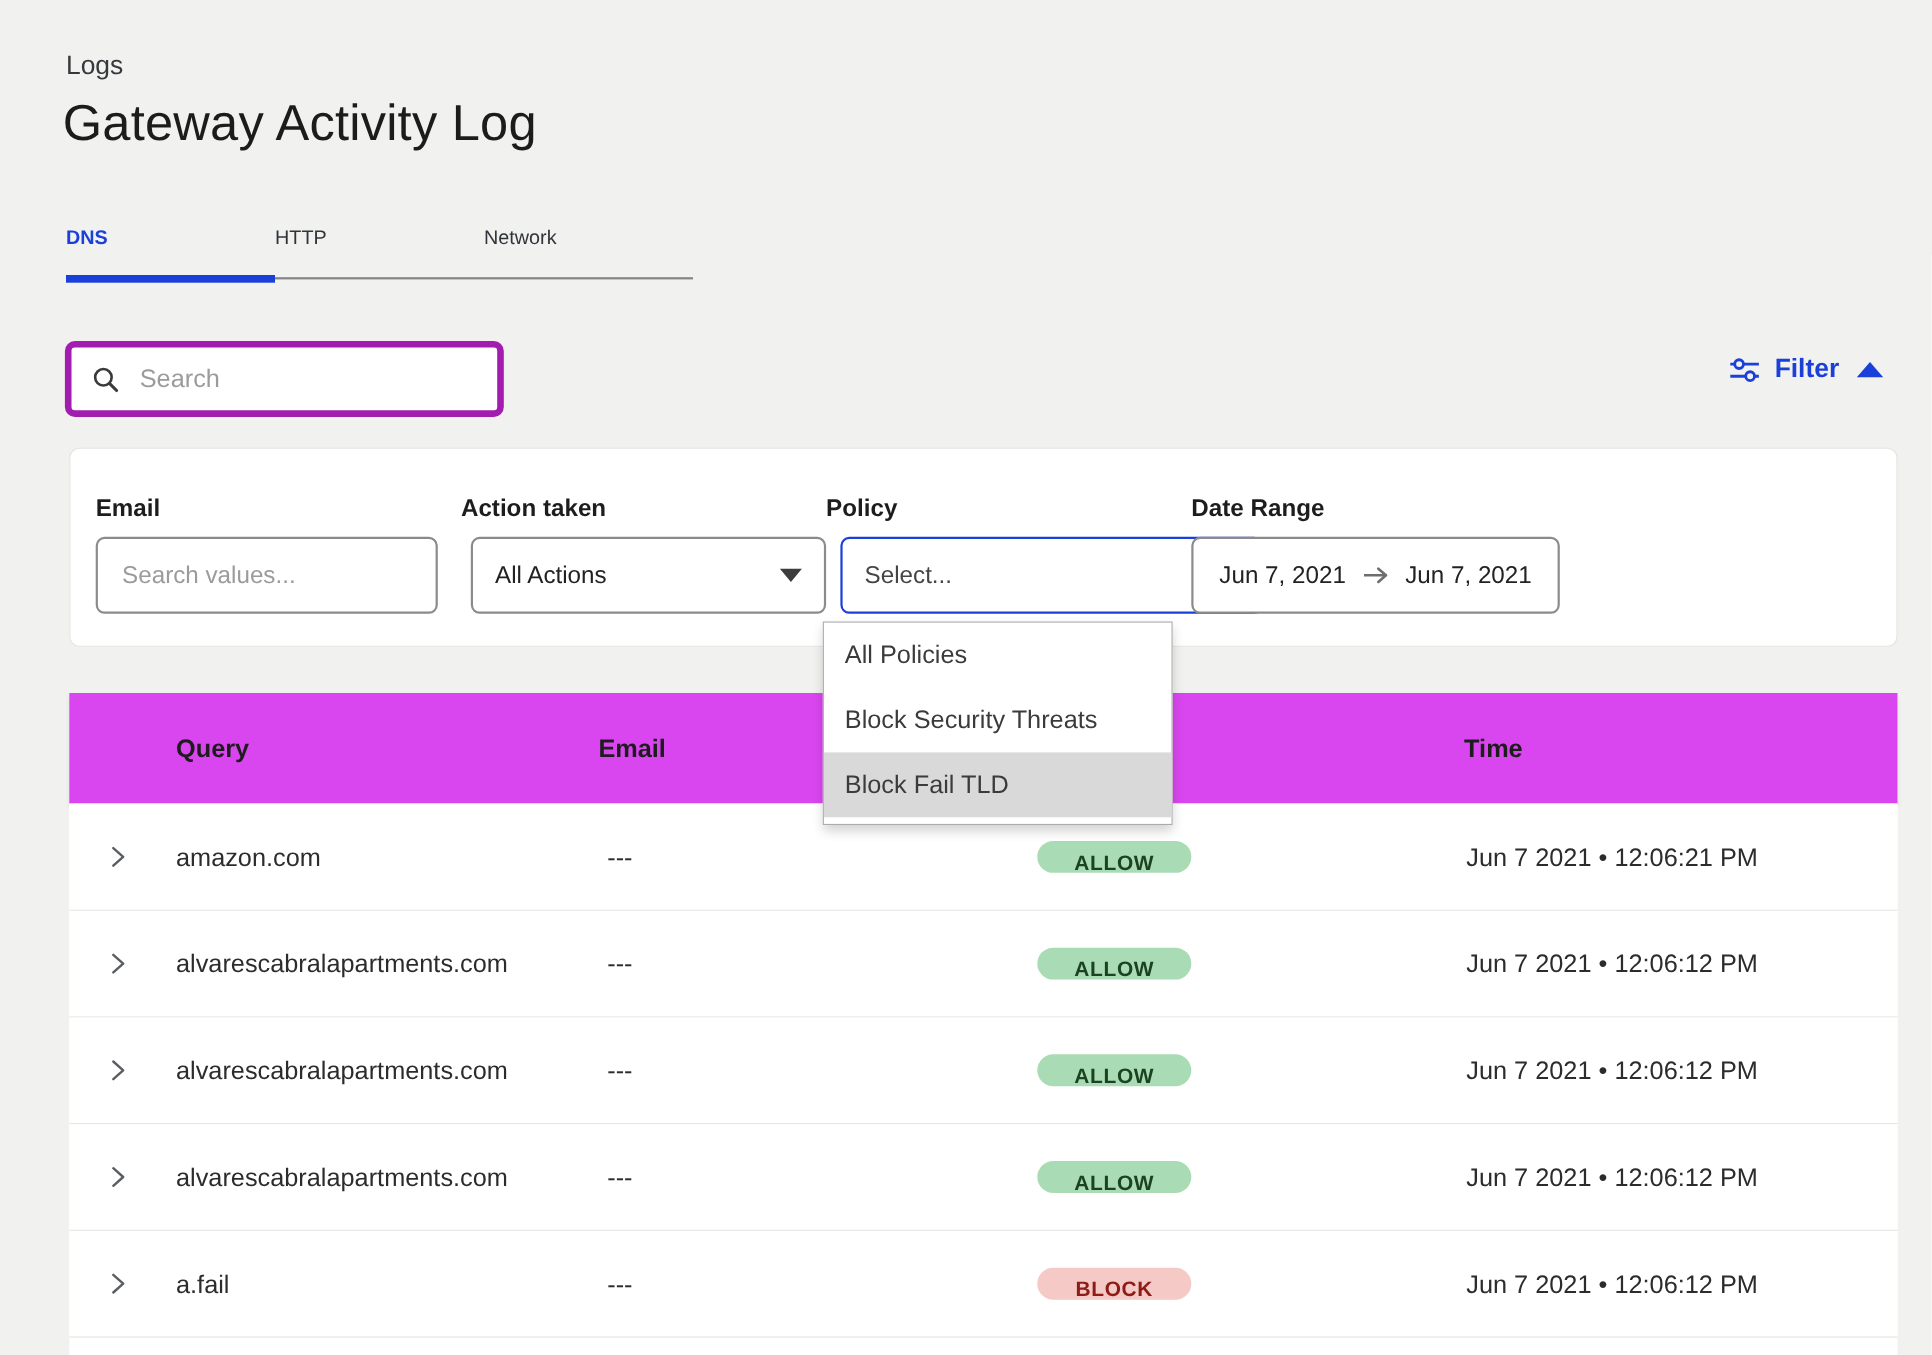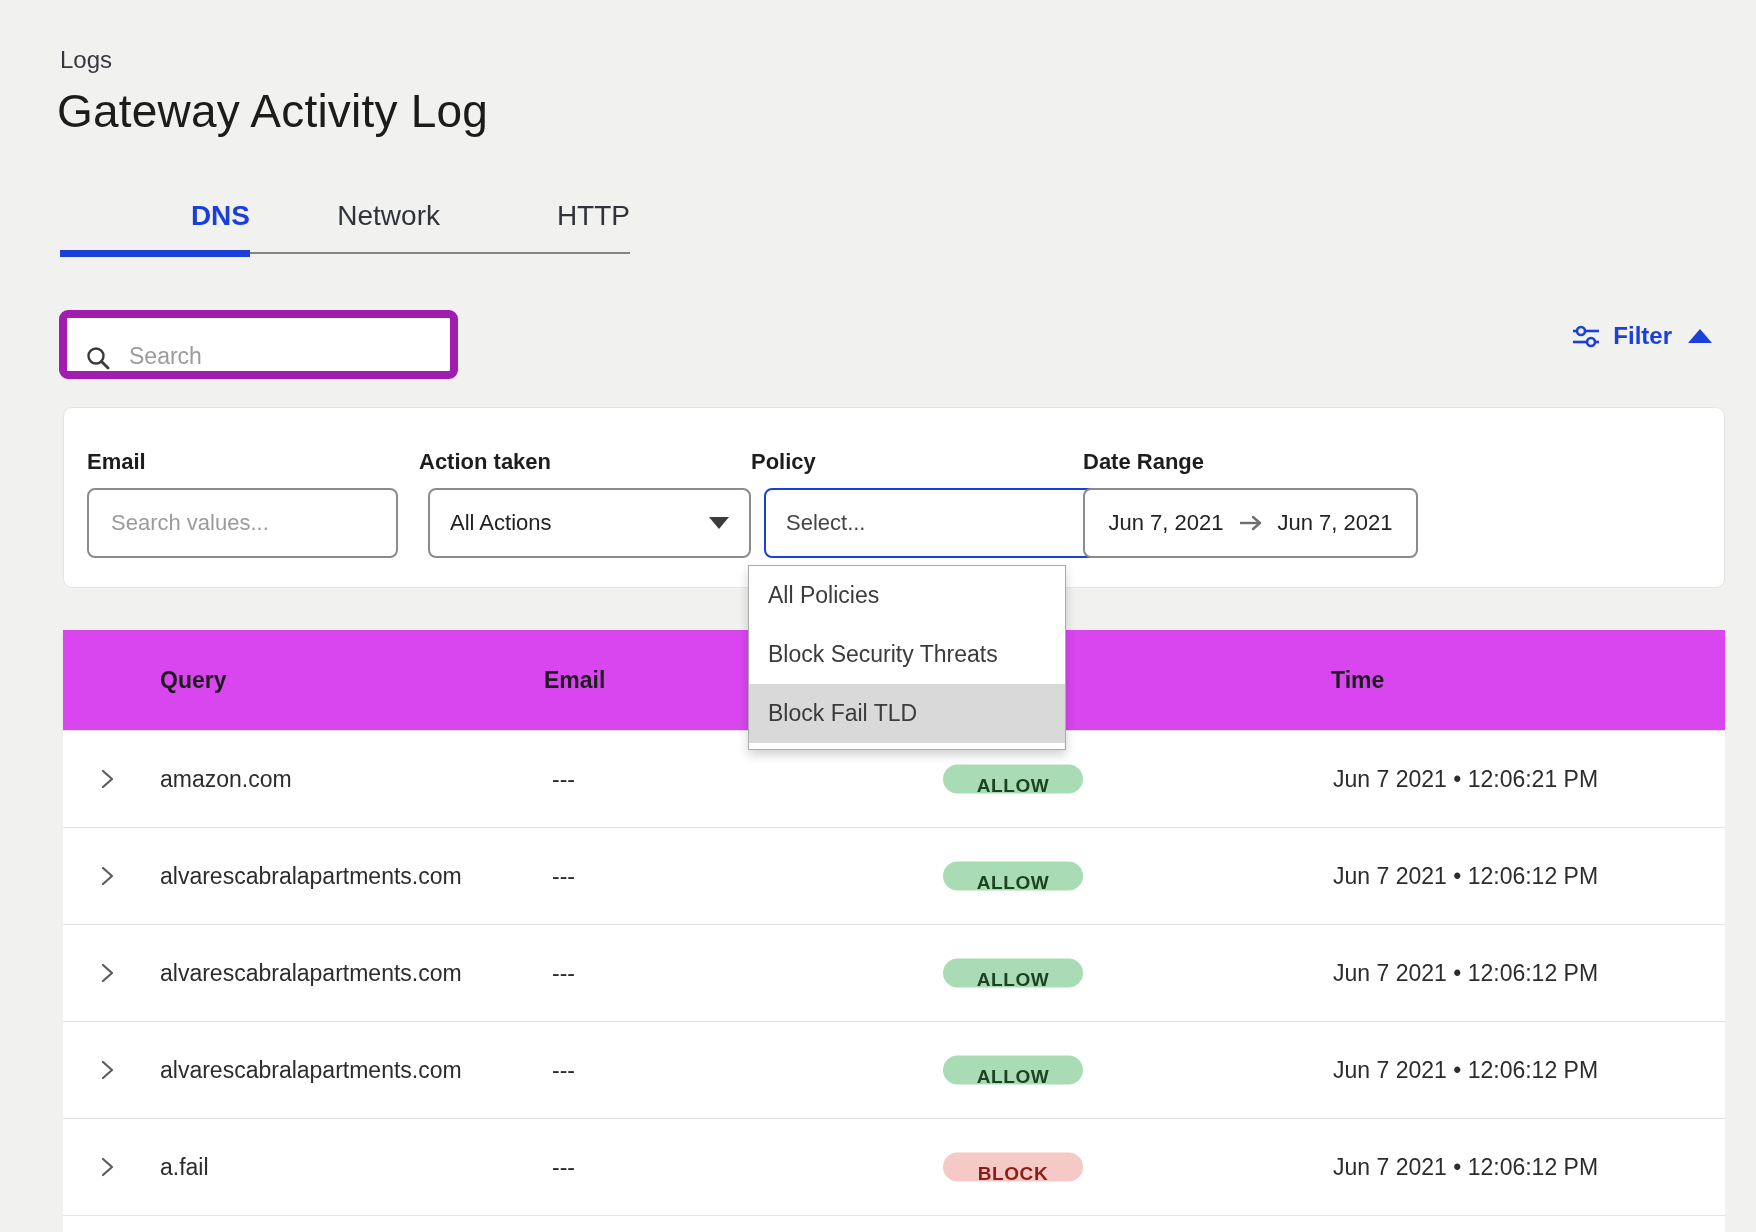--- a/index.html
+++ b/index.html
@@ -8,29 +8,29 @@
     background:#f1f1ef;
     font-family:"Liberation Sans", sans-serif;
     color:#1f1f1f;
   }
   
   .breadcrumb{position:absolute;left:60px;top:46px;font-size:24px;color:#35383d;}
   .page-title{position:absolute;left:57px;top:84px;font-size:46px;font-weight:400;color:#1c1c1c;letter-spacing:.2px;}
 
   
   .tabbar{position:absolute;left:60px;top:188px;width:570px;display:flex;border-bottom:2px solid #848484;}
-  .tab{position:relative;width:190px;height:64px;line-height:56px;text-align:right;
-       font-size:28px;color:#30343a;cursor:pointer;}
+  .tab{position:relative;width:190px;height:64px;line-height:56px;text-align:left;
+       font-size:18px;color:#30343a;cursor:pointer;}
   .tab.active{color:#1b40d9;font-weight:bold;}
   .tab.active::after{content:"";position:absolute;left:0;right:0;bottom:-5px;height:7px;background:#1b40d9;}
 
   
   .searchbox{position:absolute;left:59px;top:310px;width:399px;height:69px;background:#fff;
-             border:8px solid #a21caf;border-radius:9px;box-sizing:border-box;
-             display:flex;align-items:flex-end;padding:0 18px;gap:16px;}
+             border:6px solid #a21caf;border-radius:9px;box-sizing:border-box;
+             display:flex;align-items:center;padding:0 18px;gap:16px;}
   .searchbox input{border:none;outline:none;font-size:23px;flex:1;background:transparent;
                    font-family:"Liberation Sans",sans-serif;color:#222;}
   .searchbox input::placeholder{color:#9b9b9b;}
 
   
   .filter-toggle{position:absolute;right:44px;top:322px;display:flex;align-items:center;gap:12px;cursor:pointer;}
   .filter-toggle .label{color:#1b40d9;font-size:24px;font-weight:bold;}
   .tri-up{width:0;height:0;border-left:12px solid transparent;border-right:12px solid transparent;
           border-bottom:14px solid #1b40d9;margin-left:4px;}
 
@@ -78,22 +78,22 @@
   svg{display:block;}
 </style>
 </head>
 <body>
 
 <div class="breadcrumb">Logs</div>
 <div class="page-title">Gateway Activity Log</div>
 
 <div class="tabbar">
   <div class="tab active">DNS</div>
+  <div class="tab">HTTP</div>
   <div class="tab">Network</div>
-  <div class="tab">HTTP</div>
 </div>
 
 <div class="searchbox">
   <span>
     <svg width="26" height="26" viewBox="0 0 26 26">
       <circle cx="11" cy="11" r="7.5" fill="none" stroke="#3a3a3a" stroke-width="2.4"></circle>
       <line x1="16.5" y1="16.5" x2="23" y2="23" stroke="#3a3a3a" stroke-width="2.8" stroke-linecap="round"></line>
     </svg>
   </span>
   <input type="text" placeholder="Search" style="">

